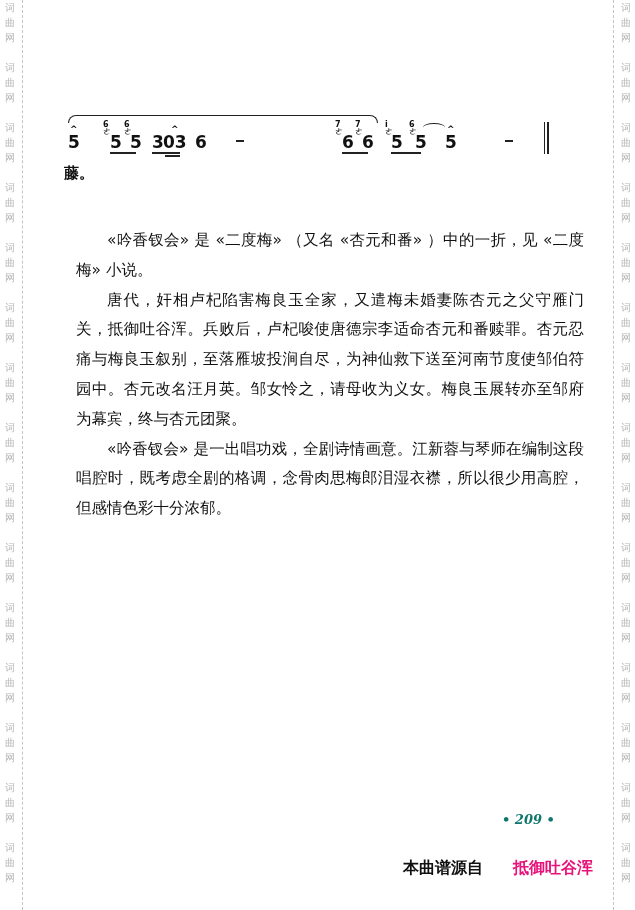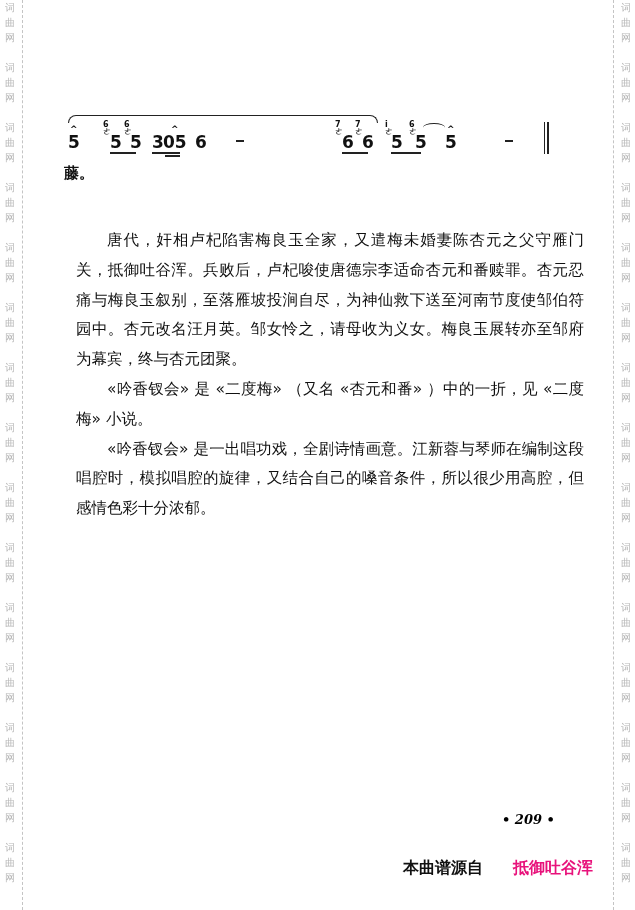--- a/index.html
+++ b/index.html
@@ -59,21 +59,21 @@
     .text {
       position: absolute; left: 76px; top: 226px; width: 508px;
       font-family: "DejaVu Sans", "Liberation Sans", sans-serif;
       font-size: 15.5px; line-height: 29.8px; color: #111;
     }
     .text p { margin: 0; text-align: justify; text-align-last: left; }
     .text p.indent { text-indent: 31px; }
 
     .page-number {
       position: absolute; left: 502px; top: 812px; font-size: 13px;
-      font-style: italic; font-weight: bold; color: #000000;
+      font-style: italic; font-weight: bold; color: #0f766e;
       font-family: "DejaVu Serif", serif;
     }
     .source {
       position: absolute; top: 858px; font-size: 16px; font-weight: bold;
       font-family: "DejaVu Sans", sans-serif;
       text-align: center;
     }
     .source.label { left: 403px; color: #111; }
     .source.brand { left: 513px; color: #e8127b; }
   </style>
@@ -242,21 +242,21 @@
   <span class="note" style="left:68px">5</span>
 
   <span class="grace" style="left:103px"><span>6</span><span class="hook">ㄜ</span></span>
   <span class="note" style="left:110px">5</span>
   <span class="grace" style="left:124px"><span>6</span><span class="hook">ㄜ</span></span>
   <span class="note" style="left:130px">5</span>
   <div class="underline" style="left:110px; width:26px"></div>
 
   <span class="note" style="left:152px">3</span>
   <span class="fermata" style="left:171px">^</span>
-  <span class="note" style="left:163px">05</span>
+  <span class="note" style="left:163px">03</span>
   <div class="underline" style="left:152px; width:28px"></div>
   <div class="underline" style="left:165px; width:15px; top:155px"></div>
 
   <span class="note" style="left:195px">6</span>
   <div class="dash" style="left:236px"></div>
 
   <span class="grace" style="left:335px"><span>7</span><span class="hook">ㄜ</span></span>
   <span class="note" style="left:342px">6</span>
   <span class="grace" style="left:355px"><span>7</span><span class="hook">ㄜ</span></span>
   <span class="note" style="left:362px">6</span>
@@ -271,20 +271,20 @@
   <span class="fermata" style="left:447px; left:447px">^</span>
   <span class="note" style="left:445px">5</span>
 
   <div class="dash" style="left:505px"></div>
   <div class="barline" style="left:544px"></div>
 
   <span class="lyric">藤。</span>
 </div>
 
 <div class="text">
+  <p class="indent">«吟香钗会» 是 «二度梅» （又名 «杏元和番» ）中的一折，见 «二度梅» 小说。</p>
   <p class="indent">唐代，奸相卢杞陷害梅良玉全家，又遣梅未婚妻陈杏元之父守雁门关，抵御吐谷浑。兵败后，卢杞唆使唐德宗李适命杏元和番赎罪。杏元忍痛与梅良玉叙别，至落雁坡投涧自尽，为神仙救下送至河南节度使邹伯符园中。杏元改名汪月英。邹女怜之，请母收为义女。梅良玉展转亦至邹府为幕宾，终与杏元团聚。</p>
-  <p class="indent">«吟香钗会» 是 «二度梅» （又名 «杏元和番» ）中的一折，见 «二度梅» 小说。</p>
-  <p class="indent">«吟香钗会» 是一出唱功戏，全剧诗情画意。江新蓉与琴师在编制这段唱腔时，模拟唱腔的旋律，又结合自己的嗓音条件，所以很少用高腔，但感情色彩十分浓郁。</p>
+  <p class="indent">«吟香钗会» 是一出唱功戏，全剧诗情画意。江新蓉与琴师在编制这段唱腔时，既考虑全剧的格调，念骨肉思梅郎泪湿衣襟，所以很少用高腔，但感情色彩十分浓郁。</p>
 </div>
 
 <div class="page-number">• 209 •</div>
 <div class="source label">本曲谱源自</div>
 <div class="source brand">抵御吐谷浑</div>
 
 </body></html>

